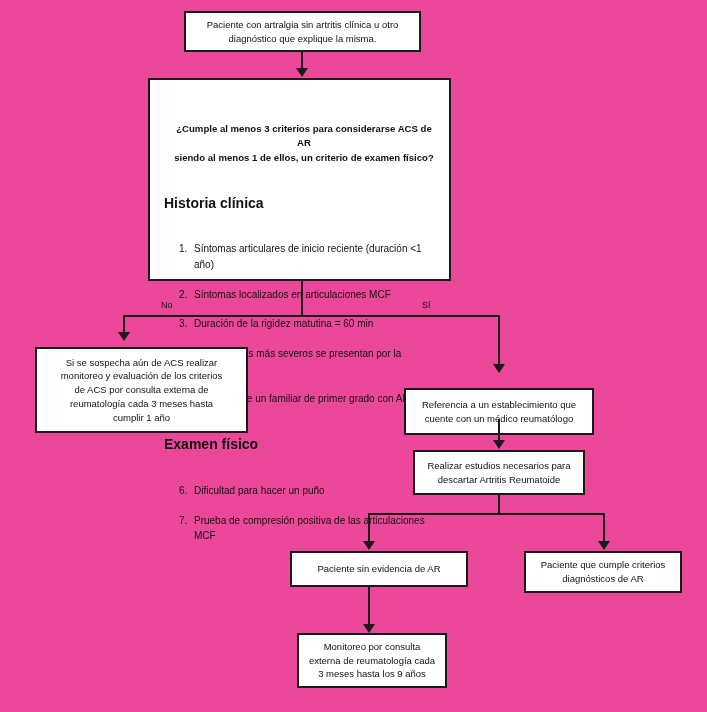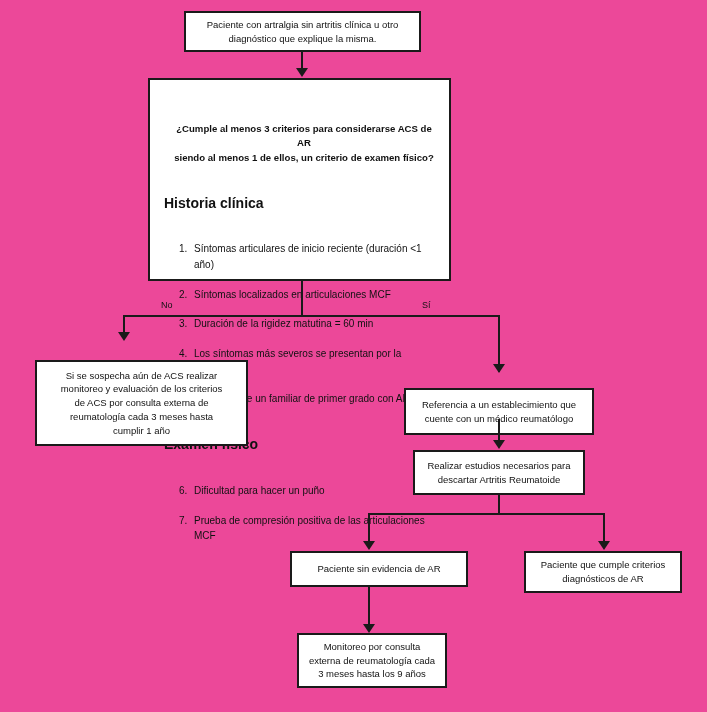--- a/index.html
+++ b/index.html
@@ -134,21 +134,21 @@
 
   <div class="edge-label" style="left:161px; top:300px;">No</div>
   <div class="edge-label" style="left:422px; top:300px;">Sí</div>
 
   <div class="vline" style="left:123px; top:315px; width:2px; height:20px;"></div>
   <div class="arrowhead" style="left:118px; top:332px;"></div>
 
   <div class="vline" style="left:498px; top:315px; width:2px; height:57px;"></div>
   <div class="arrowhead" style="left:493px; top:364px;"></div>
 
-  <div class="box" style="left:35px; top:360px; width:213px; height:86px;">Si se sospecha aún de ACS realizar
+  <div class="box" style="left:35px; top:347px; width:213px; height:86px;">Si se sospecha aún de ACS realizar
 monitoreo y evaluación de los criterios
 de ACS por consulta externa de
 reumatología cada 3 meses hasta
 cumplir 1 año</div>
 
   <div class="box" style="left:404px; top:388px; width:190px; height:47px;">Referencia a un establecimiento que
 cuente con un médico reumatólogo</div>
 
   <div class="vline" style="left:498px; top:419px; width:2px; height:25px;"></div>
   <div class="arrowhead" style="left:493px; top:440px;"></div>

